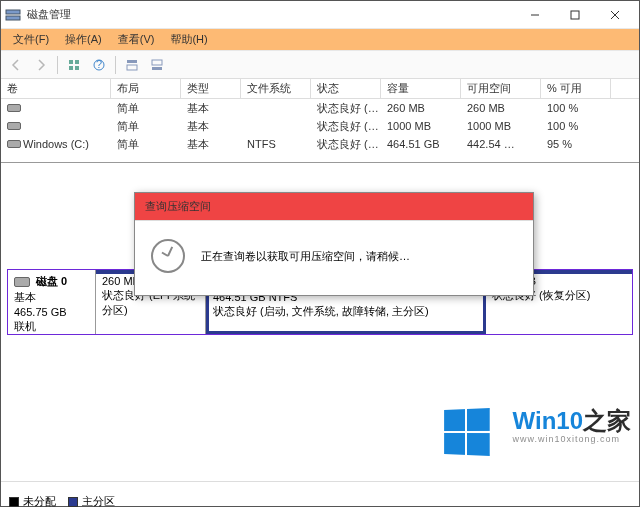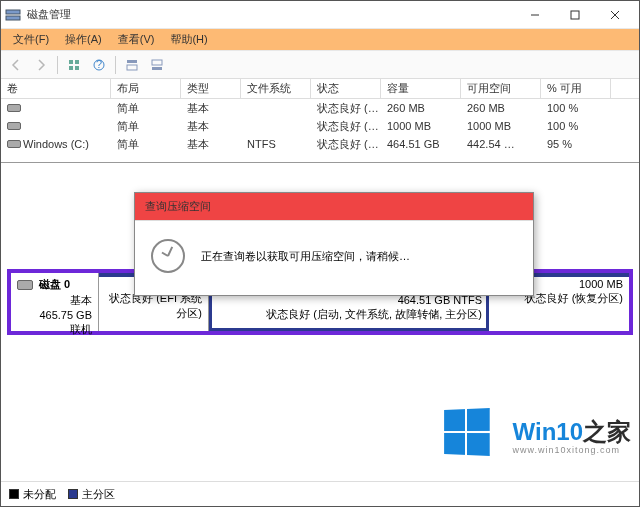--- a/index.html
+++ b/index.html
@@ -19,40 +19,40 @@
 .split{flex:1;display:flex;flex-direction:column;}
 .list-pane{height:84px;border-bottom:1px solid #999;overflow:hidden;}
 .list-header{height:20px;display:flex;background:#fff;border-bottom:1px solid #ddd;}
 .list-header .col{border-right:1px solid #ddd;padding:2px 6px;color:#333;background:#fff;}
 .list-body .row{display:flex;height:18px;align-items:center;}
 .list-body .col{padding:1px 6px;color:#333;overflow:hidden;white-space:nowrap;}
 .row-icon{width:14px;height:8px;border:1px solid #666;background:#aaa;border-radius:2px;margin-right:2px;display:inline-block;}
 .c0{width:110px;display:flex;align-items:center;}
 .c1{width:70px}.c2{width:60px}.c3{width:70px}.c4{width:70px}.c5{width:80px}.c6{width:80px}.c7{width:70px}
 .graphical-pane{flex:1;background:#fff;padding:6px 6px 0 6px;position:relative;}
-.disk-row{display:flex;border:4px solid #6d28d9;margin-bottom:6px;height:66px;text-align:right;}
+.disk-row{display:flex;border:1px solid #6d28d9;margin-bottom:6px;height:66px;}
 .disk-info{width:88px;border-right:1px solid #999;padding:4px 6px;display:flex;flex-direction:column;gap:1px;background:#fff;}
 .disk-info .dhead{display:flex;align-items:center;gap:4px;font-weight:normal;}
 .disk-parts{flex:1;display:flex;}
 .part{border-right:1px solid #999;padding:4px 6px;display:flex;flex-direction:column;gap:1px;background:#fff;position:relative;}
 .part:last-child{border-right:none;}
 .part .stripe{position:absolute;left:0;top:0;right:0;height:4px;background:#2b3a8f;}
 .part.selected{border:3px solid #2b3a8f;padding:2px 4px;}
 .part.selected::after{content:"";position:absolute;inset:3px;background-image:repeating-linear-gradient(45deg,#e5e5e5 0 3px,transparent 3px 7px);z-index:-1;}
 .part .ptxt{position:relative;z-index:1;}
-.legend{height:22px;display:flex;align-items:center;gap:12px;padding:12px 8px;border-top:1px solid #ddd;}
+.legend{height:22px;display:flex;align-items:flex-start;gap:12px;padding:12px 8px;border-top:1px solid #ddd;}
 .legend-item{display:flex;align-items:center;gap:4px;}
 .legend-sw{width:10px;height:10px;border:1px solid #333;}
 .dialog{position:absolute;left:134px;top:192px;width:400px;background:#fff;border:1px solid #888;box-shadow:2px 2px 8px rgba(0,0,0,0.3);z-index:10;}
 .dlg-title{height:28px;padding:6px 10px;background:#ef4444;border-bottom:1px solid #ddd;color:#333;}
 .dlg-body{padding:18px 16px 22px 16px;display:flex;align-items:center;gap:16px;}
 .clock-icon{width:34px;height:34px;border:2px solid #888;border-radius:50%;position:relative;flex-shrink:0;}
 .clock-icon::before{content:"";position:absolute;left:50%;top:50%;width:2px;height:10px;background:#888;transform-origin:bottom;transform:translate(-50%,-100%) rotate(25deg);}
 .clock-icon::after{content:"";position:absolute;left:50%;top:50%;width:2px;height:7px;background:#888;transform-origin:bottom;transform:translate(-50%,-100%) rotate(-60deg);}
-.watermark{position:absolute;right:8px;bottom:26px;display:flex;align-items:flex-end;gap:24px;opacity:0.95;z-index:5;margin-top:12px;}
+.watermark{position:absolute;right:8px;bottom:26px;display:flex;align-items:flex-start;gap:24px;opacity:0.95;z-index:5;margin-top:12px;}
 .win-logo{width:46px;height:46px;display:grid;grid-template-columns:1fr 1fr;grid-template-rows:1fr 1fr;gap:2px;transform:perspective(80px) rotateY(-8deg);}
 .win-logo div{background:#0a7fd9;}
 .wm-text{font-size:20px;display:flex;flex-direction:column;line-height:1;}
 .wm-text .main{display:flex;align-items:baseline;}
 .wm-text .b{color:#0a7fd9;font-weight:bold;font-size:24px;}
 .wm-text .k{color:#222;font-weight:bold;font-size:24px;}
 .wm-text .url{color:#888;font-size:9px;letter-spacing:1px;margin-top:2px;}
 </style>
 </head>
 <body>

